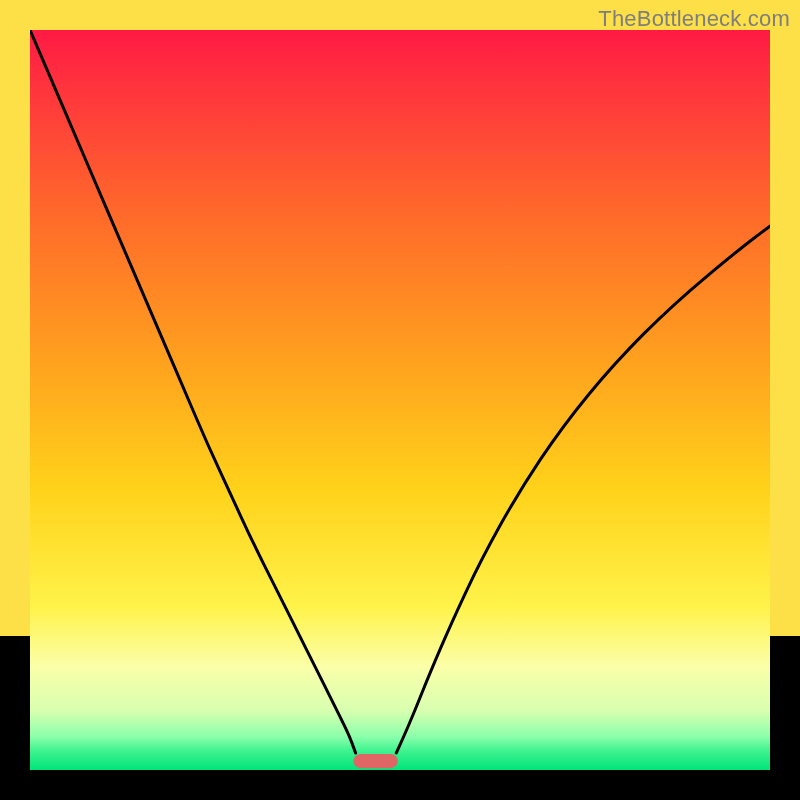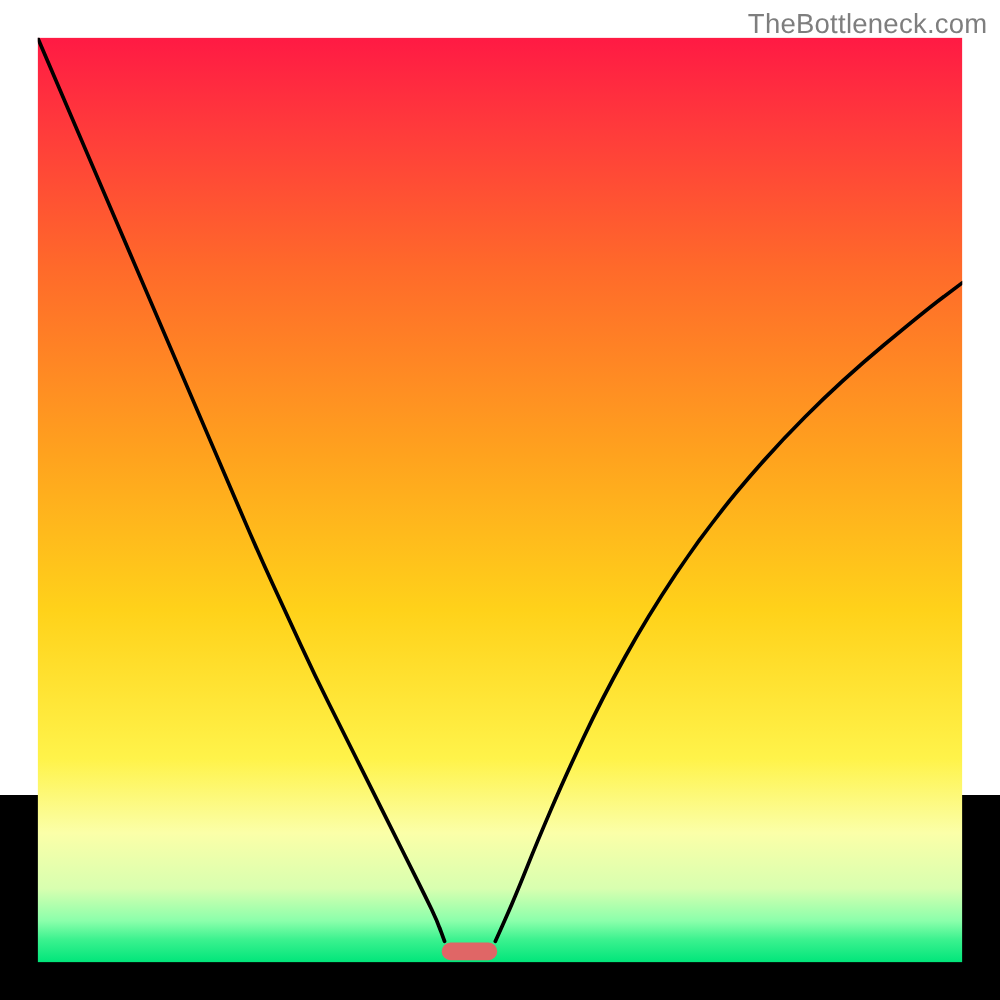--- a/index.html
+++ b/index.html
@@ -10,21 +10,21 @@
     background: #000;
     overflow: hidden;
     font-family: Arial, Helvetica, sans-serif;
   }
   .frame {
     position: absolute;
     left: 0;
     top: 0;
     width: 800px;
     height: 636px;
-    background: #ffffff;
+    background: #fde047;
   }
   .plot-area {
     position: absolute;
     left: 30px;
     top: 30px;
     width: 740px;
     height: 740px;
     overflow: hidden;
   }
   .attribution {

